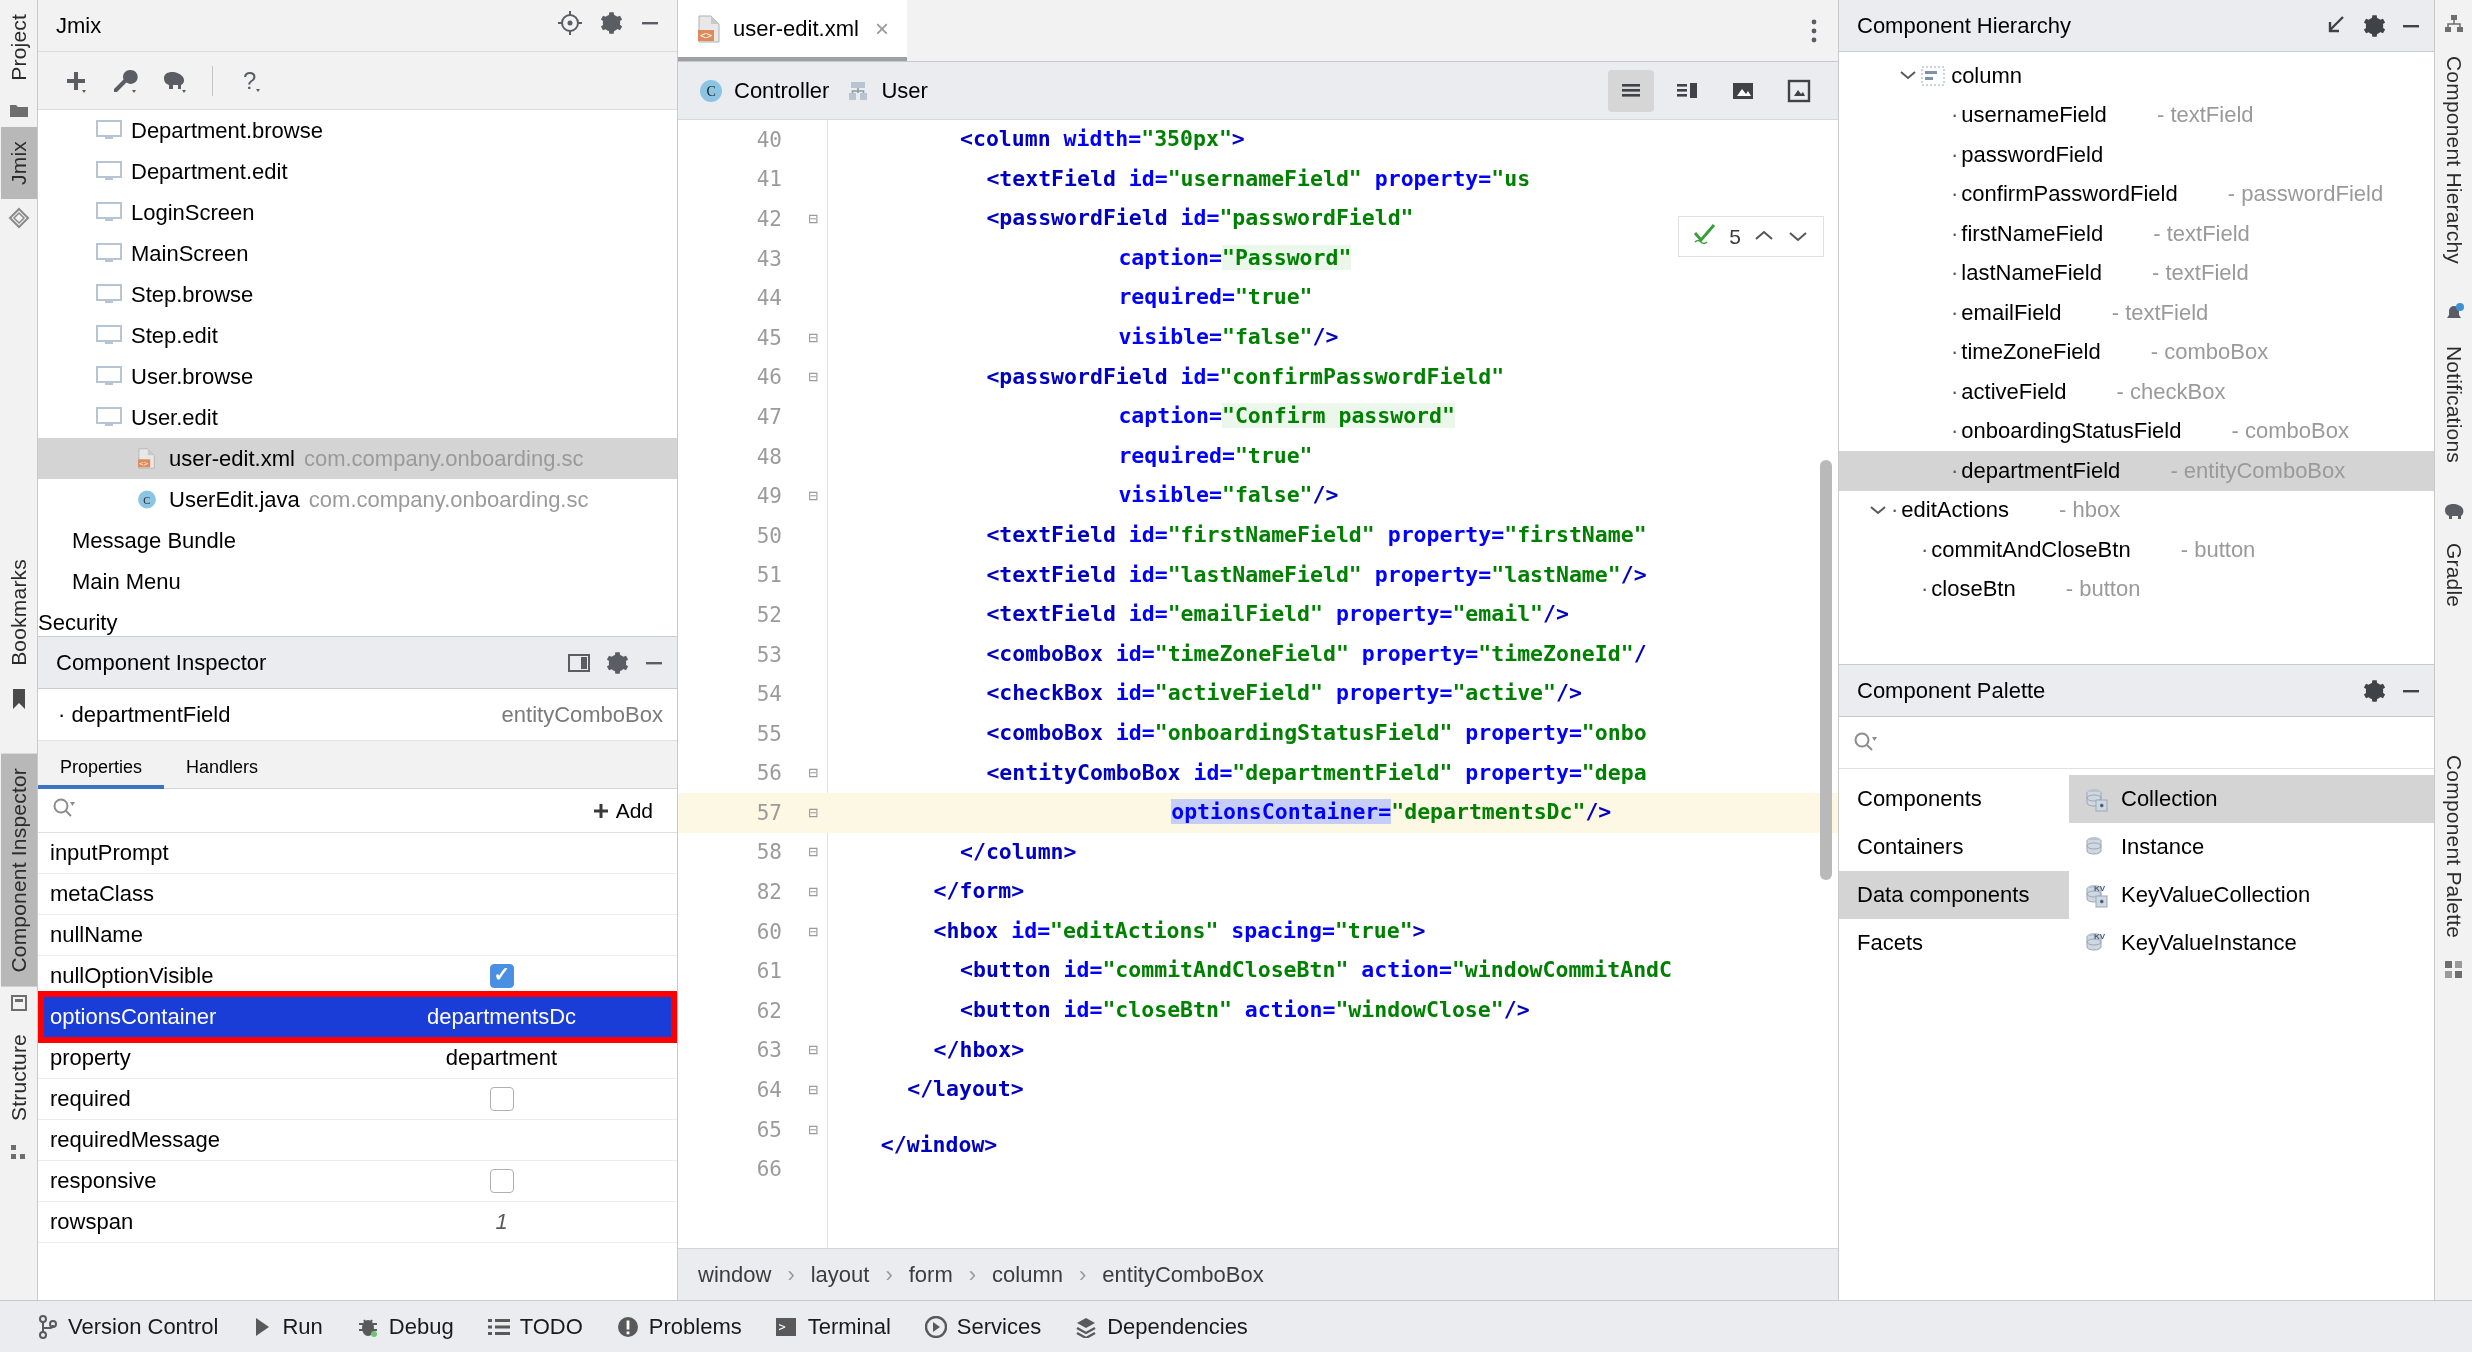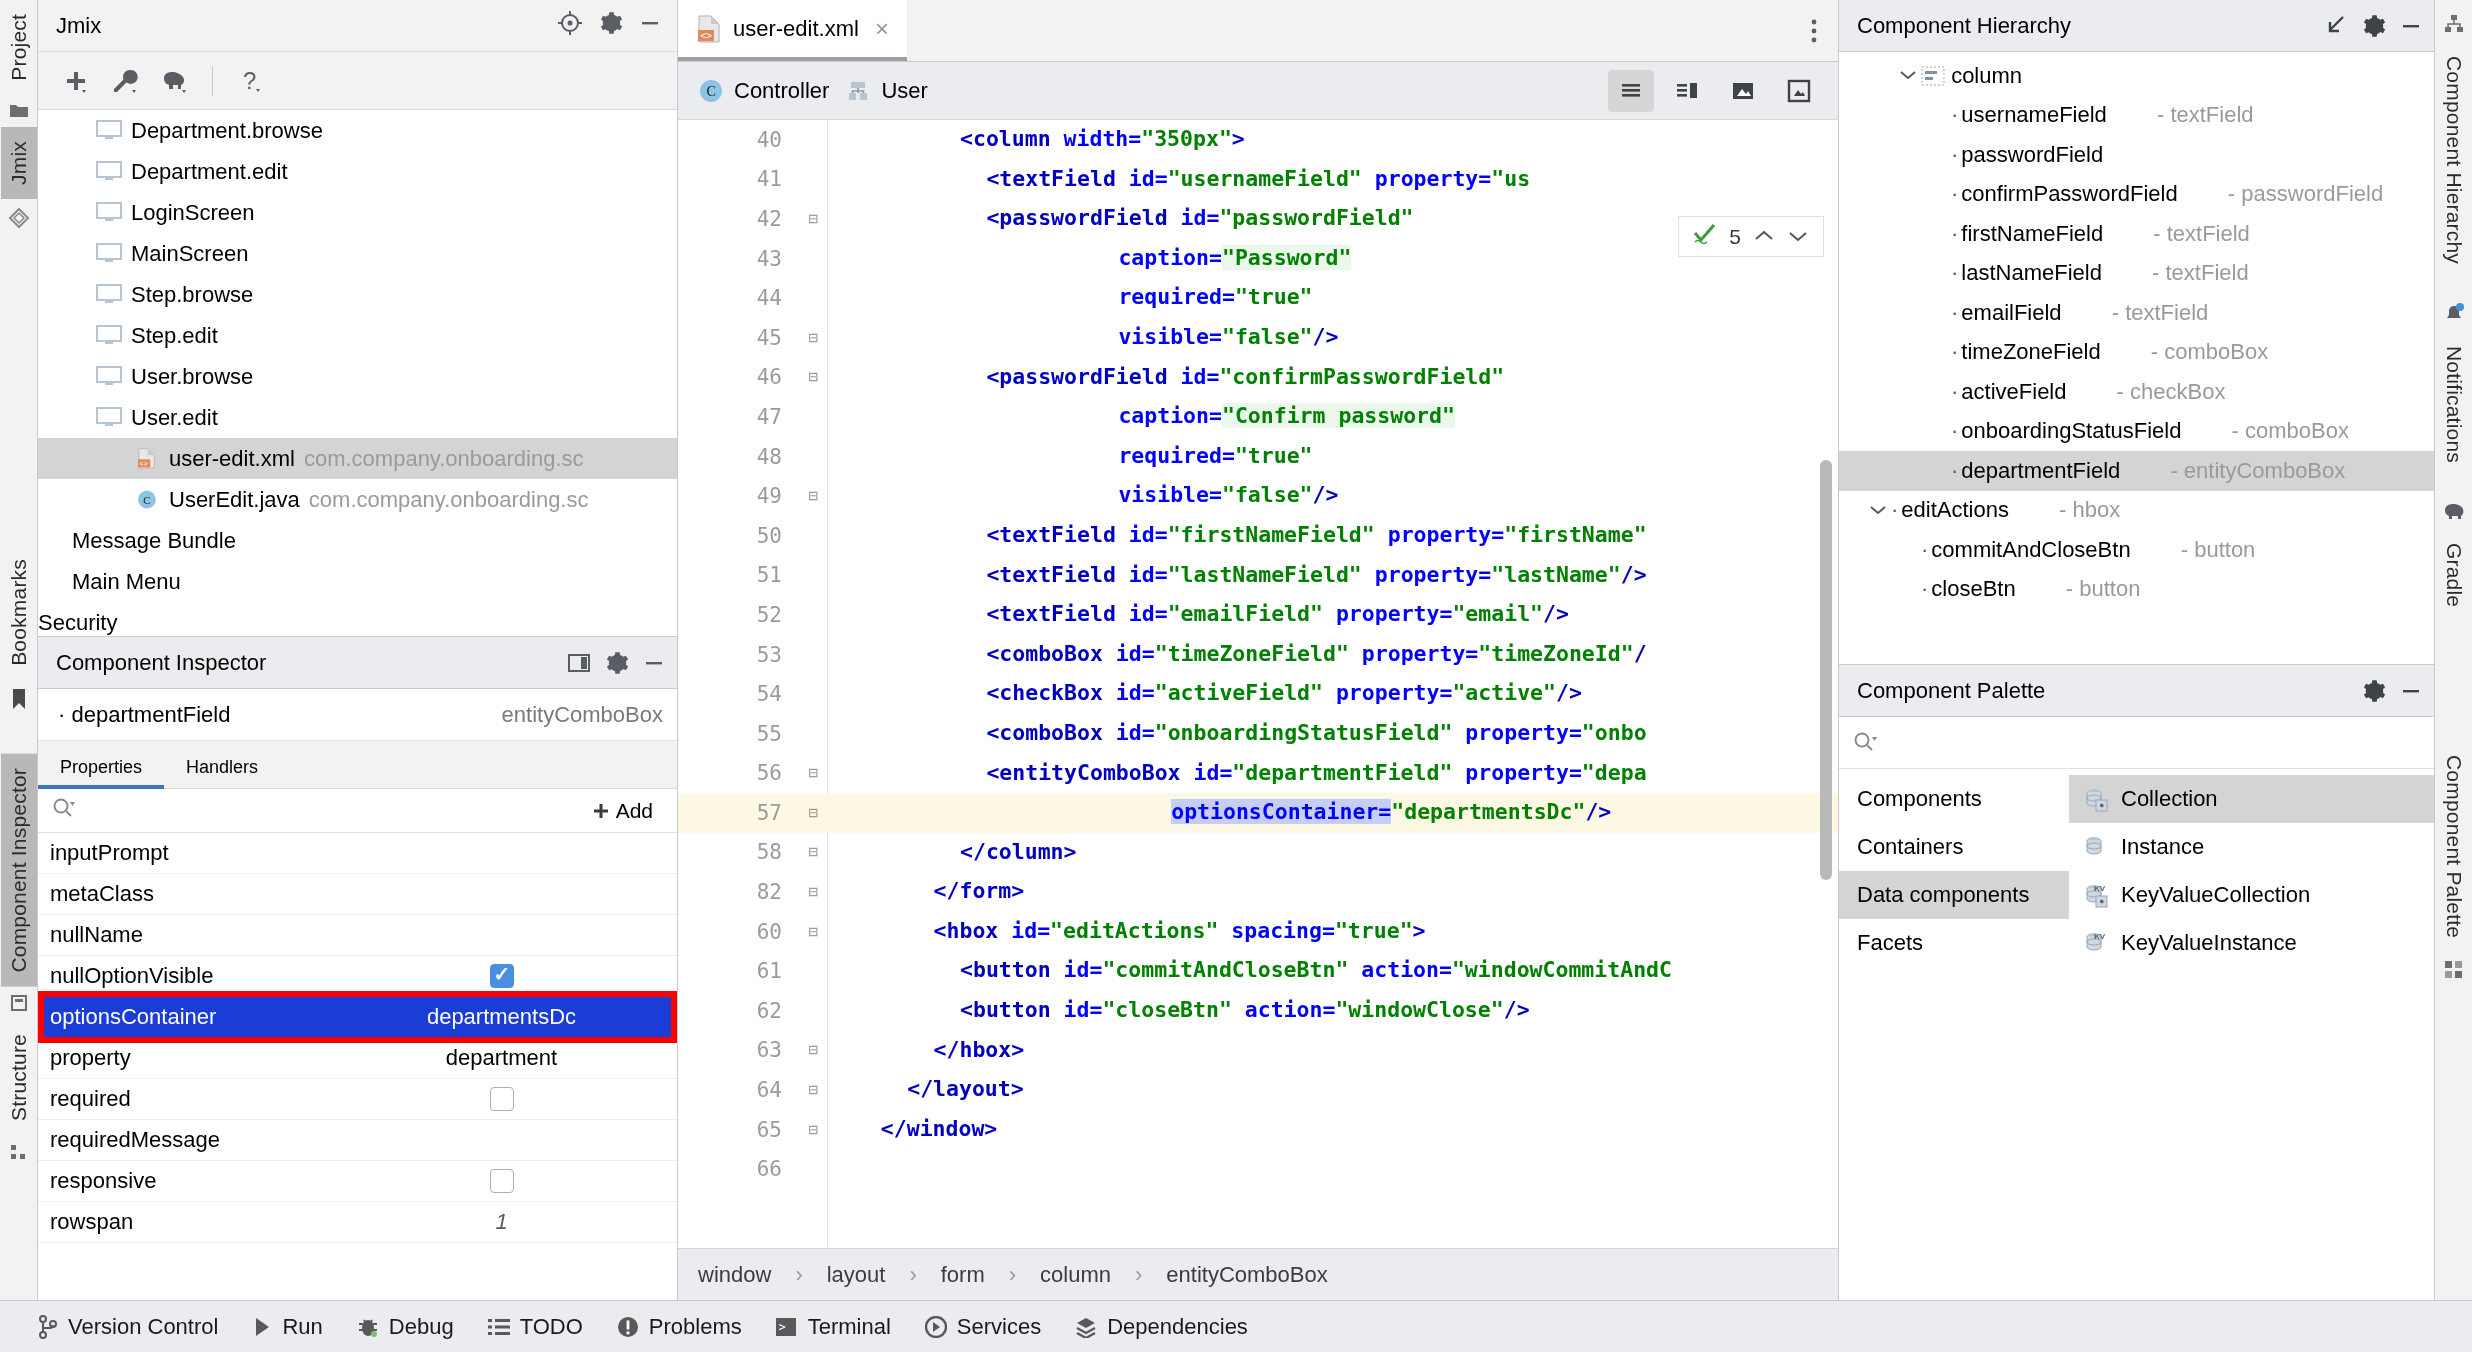--- a/index.html
+++ b/index.html
@@ -132,21 +132,21 @@
   .shade    { background:#efefef; }
   .insp-badge {
     position:absolute; right: 14px; top: 96px; background:#fff; border:1px solid #e0e0e0;
     display:flex; align-items:center; gap: 12px; padding: 6px 14px; font-family:"Liberation Sans",sans-serif;
     font-size: 21px; color:#3a3a3a; z-index: 5;
   }
   .insp-badge .okmark { color:#3a9e3a; font-weight:bold; }
   .edscroll { position:absolute; right: 6px; top: 340px; width: 12px; height: 420px;
               background:#b9b9b9; border-radius: 6px; z-index: 4; }
   .breadcrumb { height: 52px; background:#ebecf0; border-top:1px solid #d4d4d4;
-                display:flex; align-items:center; gap: 24px; padding: 0 20px;
+                display:flex; align-items:center; gap: 16px; padding: 0 20px;
                 font-size: 22px; color:#3c3c3c; }
   .breadcrumb .sep { color:#9a9a9a; }
 
   
   .rightcol { width: 596px; flex: 0 0 596px; display:flex; flex-direction:column;
               border-left: 1px solid #c9c9c9; background:#fff; }
   .hier { height: 664px; flex: 0 0 664px; display:flex; flex-direction:column; }
   .hiertree { flex:1; overflow:hidden; font-size:22px; background:#fff; padding-top: 4px; }
   .hrow { height: 39.5px; display:flex; align-items:center; white-space:nowrap; }
   .hrow.sel { background:#d4d4d4; }
@@ -569,21 +569,21 @@
               <div class="lrow" style="position: relative; height: 39.6px;"><span class="lnum">55</span><span class="lcode" style="left:308.4px;top:6px"><span class="tk-tag">&lt;comboBox </span><span class="tk-attr">id=</span><span class="tk-val">"onboardingStatusField"</span><span class="tk-pl"> </span><span class="tk-attr">property=</span><span class="tk-val">"onbo</span></span><span class="shade" style="position:absolute;left:298.4px;right:0;top:0;bottom:0;z-index:-1"></span></div>
               <div class="lrow" style="position: relative; height: 39.6px;"><span class="lnum">56</span><span class="fold">⊟</span><span class="lcode" style="left:308.4px;top:6px"><span class="tk-tag">&lt;entityComboBox </span><span class="tk-attr">id=</span><span class="tk-val">"departmentField"</span><span class="tk-pl"> </span><span class="tk-attr">property=</span><span class="tk-val">"depa</span></span><span class="shade" style="position:absolute;left:298.4px;right:0;top:0;bottom:0;z-index:-1"></span></div>
               <div class="lrow cur" style="position: relative; height: 39.6px;"><span class="lnum">57</span><span class="fold">⊟</span><span class="lcode" style="left:493.2px;top:6px"><span class="tk-attr hl-blue">optionsContainer=</span><span class="tk-val">"departmentsDc"</span><span class="tk-tag">/&gt;</span></span></div>
               <div class="lrow" style="position: relative; height: 39.6px;"><span class="lnum">58</span><span class="fold">⊟</span><span class="lcode" style="left:282px;top:6px"><span class="tk-tag">&lt;/column&gt;</span></span><span class="shade" style="position:absolute;left:272px;right:0;top:0;bottom:0;z-index:-1"></span></div>
               <div class="lrow" style="position: relative; height: 39.6px;"><span class="lnum">82</span><span class="fold">⊟</span><span class="lcode" style="left:255.6px;top:6px"><span class="tk-tag">&lt;/form&gt;</span></span><span class="shade" style="position:absolute;left:245.6px;right:0;top:0;bottom:0;z-index:-1"></span></div>
               <div class="lrow" style="position: relative; height: 39.6px;"><span class="lnum">60</span><span class="fold">⊟</span><span class="lcode" style="left:255.6px;top:6px"><span class="tk-tag">&lt;hbox </span><span class="tk-attr">id=</span><span class="tk-val">"editActions"</span><span class="tk-pl"> </span><span class="tk-attr">spacing=</span><span class="tk-val">"true"</span><span class="tk-tag">&gt;</span></span><span class="shade" style="position:absolute;left:245.6px;right:0;top:0;bottom:0;z-index:-1"></span></div>
               <div class="lrow" style="position: relative; height: 39.6px;"><span class="lnum">61</span><span class="lcode" style="left:282px;top:6px"><span class="tk-tag">&lt;button </span><span class="tk-attr">id=</span><span class="tk-val">"commitAndCloseBtn"</span><span class="tk-pl"> </span><span class="tk-attr">action=</span><span class="tk-val">"windowCommitAndC</span></span><span class="shade" style="position:absolute;left:272px;right:0;top:0;bottom:0;z-index:-1"></span></div>
               <div class="lrow" style="position: relative; height: 39.6px;"><span class="lnum">62</span><span class="lcode" style="left:282px;top:6px"><span class="tk-tag">&lt;button </span><span class="tk-attr">id=</span><span class="tk-val">"closeBtn"</span><span class="tk-pl"> </span><span class="tk-attr">action=</span><span class="tk-val">"windowClose"</span><span class="tk-tag">/&gt;</span></span><span class="shade" style="position:absolute;left:272px;right:0;top:0;bottom:0;z-index:-1"></span></div>
               <div class="lrow" style="position: relative; height: 39.6px;"><span class="lnum">63</span><span class="fold">⊟</span><span class="lcode" style="left:255.6px;top:6px"><span class="tk-tag">&lt;/hbox&gt;</span></span><span class="shade" style="position:absolute;left:245.6px;right:0;top:0;bottom:0;z-index:-1"></span></div>
               <div class="lrow" style="position: relative; height: 39.6px;"><span class="lnum">64</span><span class="fold">⊟</span><span class="lcode" style="left:229.2px;top:6px"><span class="tk-tag">&lt;/layout&gt;</span></span><span class="shade" style="position:absolute;left:219.2px;right:0;top:0;bottom:0;z-index:-1"></span></div>
-              <div class="lrow" style="position: relative; height: 39.6px;"><span class="lnum">65</span><span class="fold">⊟</span><span class="lcode" style="left:202.8px;top:6px"><span class="tk-tag">&lt;/window&gt;</span></span><span class="shade" style="position:absolute;left:192.8px;right:0;top:0;bottom:0;z-index:-1"></span></div>
+              <div class="lrow" style="position: relative; height: 39.6px;"><span class="lnum">65</span><span class="fold">⊟</span><span class="lcode" style="left:202.8px;top:22px"><span class="tk-tag">&lt;/window&gt;</span></span><span class="shade" style="position:absolute;left:192.8px;right:0;top:0;bottom:0;z-index:-1"></span></div>
               <div class="lrow" style="position: relative; height: 39.6px;"><span class="lnum">66</span><span class="lcode" style="left:202.8px;top:6px"></span></div>
             </div>
         </div>
         <div class="insp-badge">
           <span class="okmark">
             <svg width="24" height="22" viewBox="0 0 24 22">
                 <path d="M2 10l6 7L21 2" stroke="#3a9e3a" stroke-width="3" fill="none"></path>
                 <path d="M2 19q3-3 6 0t6 0" stroke="#3a9e3a" stroke-width="1.6" fill="none"></path>
               </svg>
           </span>

